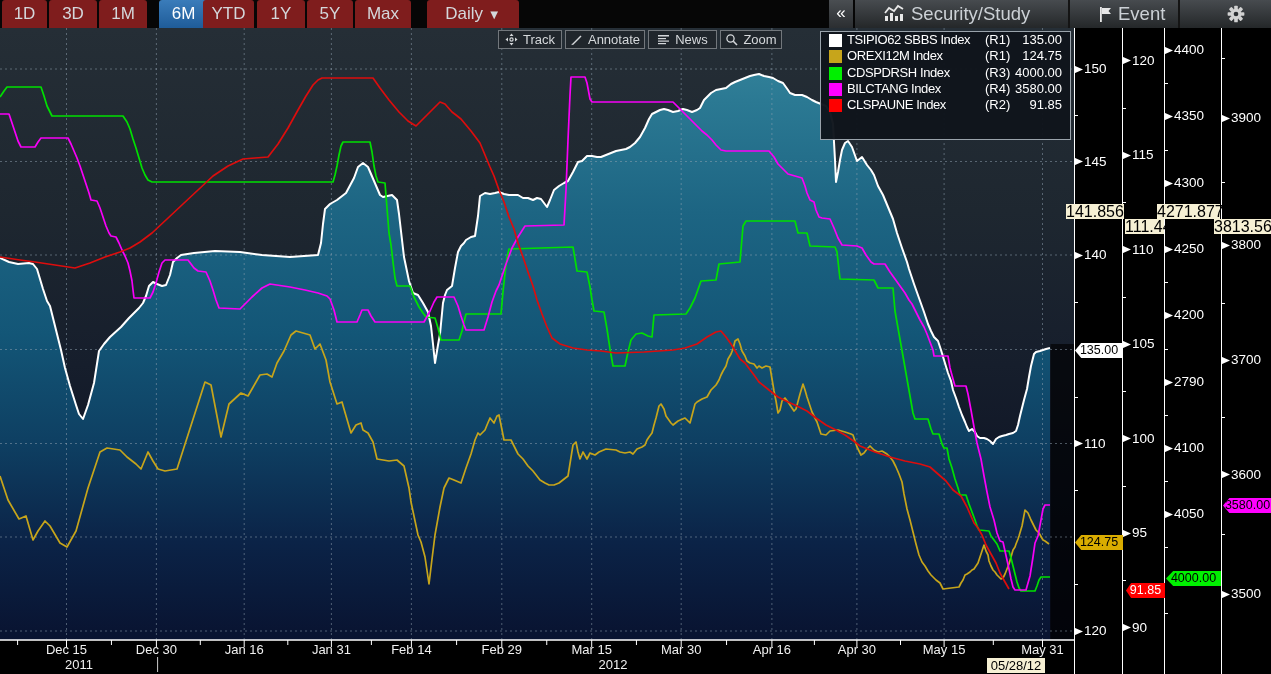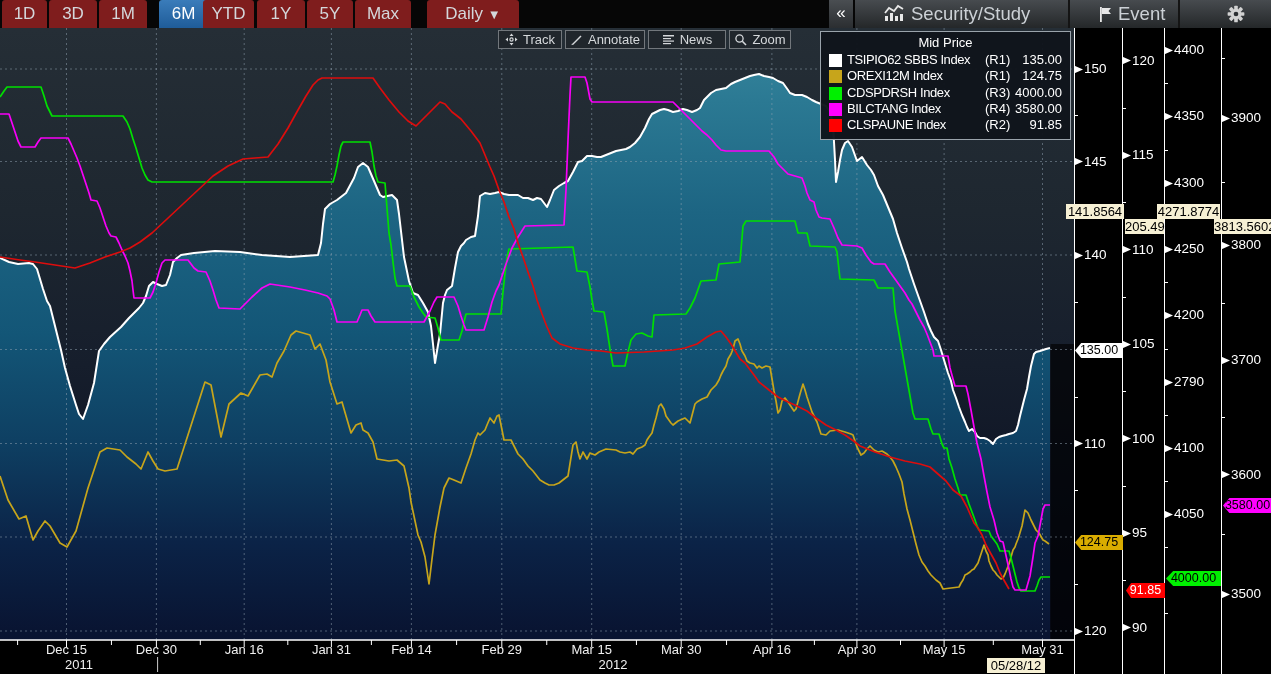--- a/index.html
+++ b/index.html
@@ -23,21 +23,21 @@
 .sw{position:absolute;left:8px;top:2px;width:13px;height:13px}
 .ln{position:absolute;left:26px;letter-spacing:-0.4px}
 .lx{position:absolute;left:164px}
 .lv{position:absolute;right:8px}
 #axes{position:absolute;left:1074px;top:28px;width:197px;height:646px;background:#000}
 .sep{position:absolute;top:0;width:1px;height:646px;background:#fff}
 .alab{position:absolute;color:#fff;font-size:13.5px}
 .tk{position:absolute}
 .mtk{position:absolute;height:1px;background:#fff}
 .vt{position:absolute;height:15px;font-size:12.5px;line-height:15px;text-align:center;clip-path:polygon(0 50%,13% 0,100% 0,100% 100%,13% 100%)}
-.ct{position:absolute;height:15px;font-size:13px;line-height:15px;text-align:center;background:#f6f0d4;color:#000}
+.ct{position:absolute;height:15px;font-size:16px;line-height:15px;text-align:center;background:#f6f0d4;color:#000}
 </style></head>
 <body>
 <div id="wrap">
 <svg id="chart" width="1074" height="646" viewBox="0 28 1074 646">
 <defs>
 <linearGradient id="bg" x1="0" y1="28" x2="0" y2="640" gradientUnits="userSpaceOnUse">
 <stop offset="0" stop-color="#252e36"></stop>
           <stop offset="0.3" stop-color="#1e2730"></stop>
           <stop offset="0.55" stop-color="#161e2c"></stop>
           <stop offset="0.8" stop-color="#0d1324"></stop>
@@ -135,41 +135,40 @@
           </g>
         </svg>
         <span>Track</span>
       </div>
 <div class="bt" style="width:80px">
         <svg width="13" height="13" viewBox="0 0 13 13">
           <path d="M2 11 L10.5 2.5 L11.5 3.5 L3 12 Z M1.5 12.2 L2.5 11.4 L1.8 10.8 Z" fill="#d5d8db"></path>
         </svg>
         <span>Annotate</span>
       </div>
-<div class="bt" style="width:78px">
+<div class="bt" style="width:69px">
         <svg width="13" height="13" viewBox="0 0 13 13">
           <g fill="#d5d8db">
             <rect x="1" y="2" width="11" height="1.5"></rect>
             <rect x="1" y="5" width="8" height="1.2"></rect>
             <rect x="1" y="7.5" width="11" height="1.2"></rect>
             <rect x="1" y="10" width="8" height="1.2"></rect>
           </g>
         </svg>
         <span>News</span>
       </div>
 <div class="bt" style="width:62px">
         <svg width="13" height="13" viewBox="0 0 13 13">
           <circle cx="5.5" cy="5.5" r="3.6" fill="none" stroke="#d5d8db" stroke-width="1.3"></circle>
           <line x1="8.3" y1="8.3" x2="12" y2="12" stroke="#d5d8db" stroke-width="1.6"></line>
         </svg>
         <span>Zoom</span>
       </div>
 </div>
 <div id="legend">
-      <div id="lt">Mid Price</div>
       <div class="lr">
         <span class="sw" style="background:#ffffff"></span>
         <span class="ln">TSIPIO62 SBBS Index</span>
         <span class="lx">(R1)</span>
         <span class="lv">135.00</span>
       </div>
       <div class="lr">
         <span class="sw" style="background:#c7a51b"></span>
         <span class="ln">OREXI12M Index</span>
         <span class="lx">(R1)</span>
@@ -324,21 +323,21 @@
       <div class="mtk" style="left:147px;top:153.5px;width:4px"></div>
       <div class="mtk" style="left:147px;top:274.5px;width:4px"></div>
       <div class="mtk" style="left:147px;top:389.3px;width:4px"></div>
       <div class="mtk" style="left:147px;top:506.3px;width:4px"></div>
       <div class="vt" style="left:1px;top:315px;width:48px;background:#ffffff;color:#000">135.00</div>
       <div class="vt" style="left:1px;top:507px;width:48px;background:#d9ac00;color:#000">124.75</div>
       <div class="vt" style="left:52px;top:555px;width:39px;background:#ff0000;color:#fff">91.85</div>
       <div class="vt" style="left:92px;top:543px;width:55px;background:#00f000;color:#000">4000.00</div>
       <div class="vt" style="left:149px;top:470px;width:49px;background:#ff00ff;color:#000">3580.00</div>
       <div class="ct" style="left:-8px;top:176px;width:58px">141.8564</div>
-      <div class="ct" style="left:51px;top:191px;width:39px">205.49</div>
+      <div class="ct" style="left:51px;top:191px;width:39px">111.44</div>
       <div class="ct" style="left:83px;top:176px;width:63px">4271.8774</div>
       <div class="ct" style="left:140px;top:191px;width:57px">3813.5602</div>
     </div>
 <div id="topbar">
 <div class="tab" style="left:2px;width:45px">1D</div>
       <div class="tab" style="left:49px;width:48px">3D</div>
       <div class="tab" style="left:99px;width:48px">1M</div>
       <div class="tab sel" style="left:159px;width:49px">6M</div>
       <div class="tab" style="left:203px;width:51px">YTD</div>
       <div class="tab" style="left:257px;width:48px">1Y</div>

